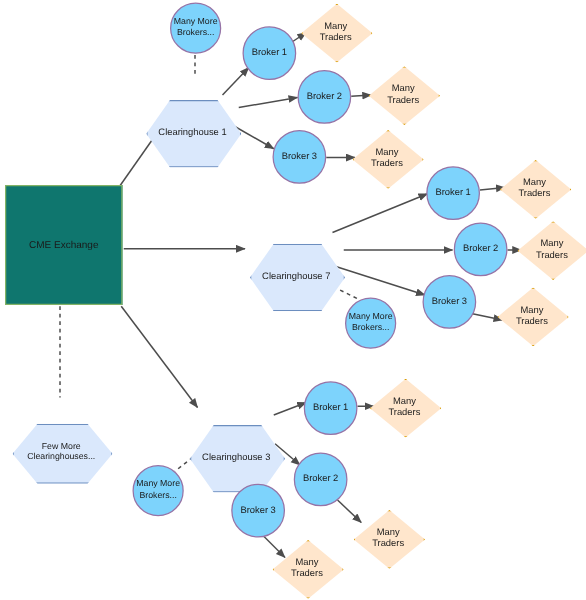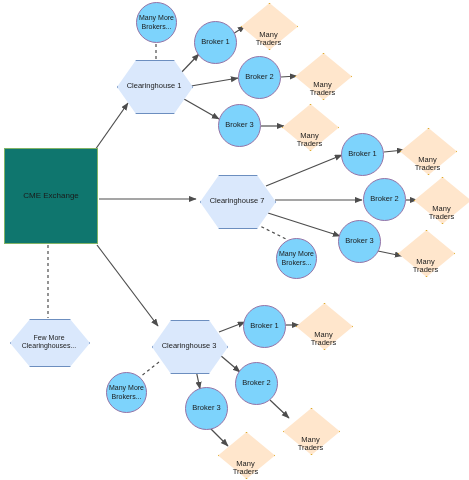--- a/index.html
+++ b/index.html
@@ -45,20 +45,21 @@
   }
   
   .shape-hex {
     background: #dae8fc;
     border: 1px solid #6c8ebf;
     clip-path: polygon(25% 0%, 75% 0%, 100% 50%, 75% 100%, 25% 100%, 0% 50%);
   }
   .hex-wrap {
     position: absolute;
     z-index: 2;
+    margin-top: 20px;
   }
   .hex-wrap .shape-hex {
     position: absolute;
     left: 0;
     top: 0;
     width: 100%;
     height: 100%;
   }
   .hex-wrap .hex-text {
     position: absolute;
@@ -93,21 +94,21 @@
     border: 1px solid #d79b00;
     clip-path: polygon(50% 0%, 100% 50%, 50% 100%, 0% 50%);
   }
   .diamond-wrap .diamond-text {
     position: absolute;
     left: 0;
     top: 0;
     width: 100%;
     height: 100%;
     display: flex;
-    align-items: flex-end;
+    align-items: center;
     justify-content: center;
     text-align: center;
     color: #1a1a1a;
   }
 </style>
 </head>
 <body>
 
 <div id="diagram-root">
   <svg id="edge-layer" viewBox="0 0 469 480" xmlns="http://www.w3.org/2000/svg">

